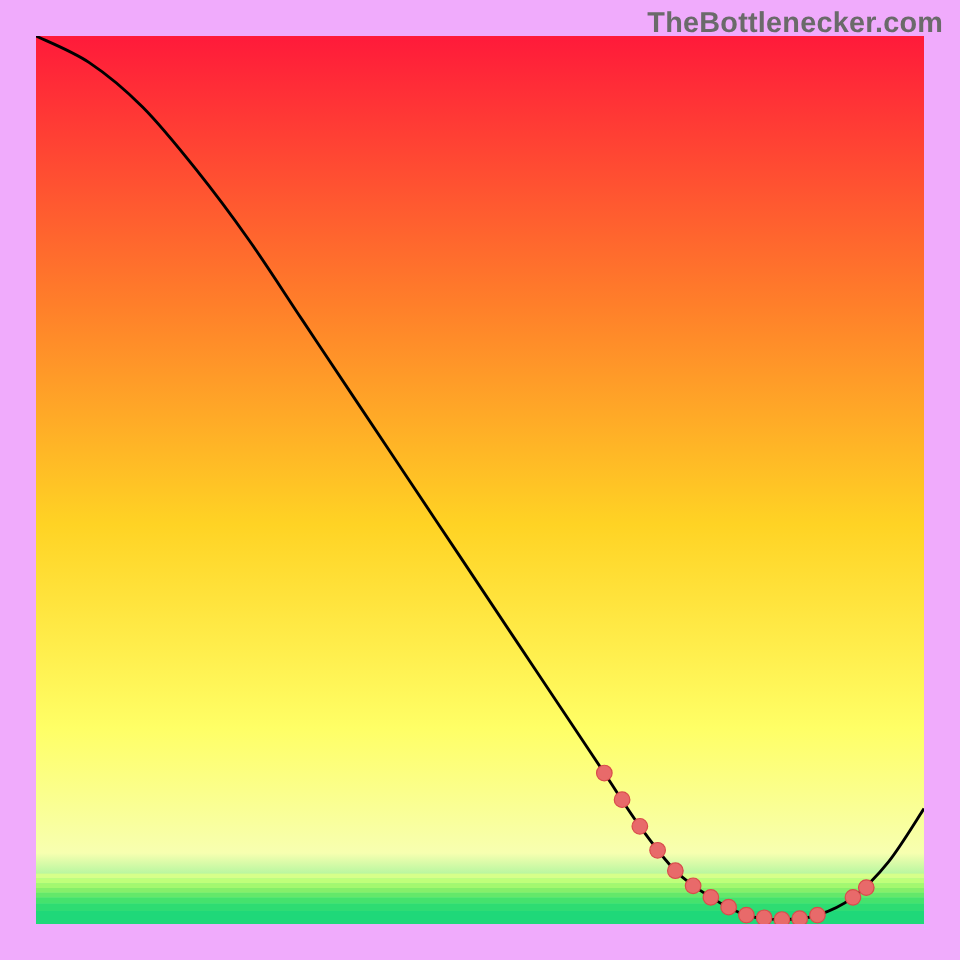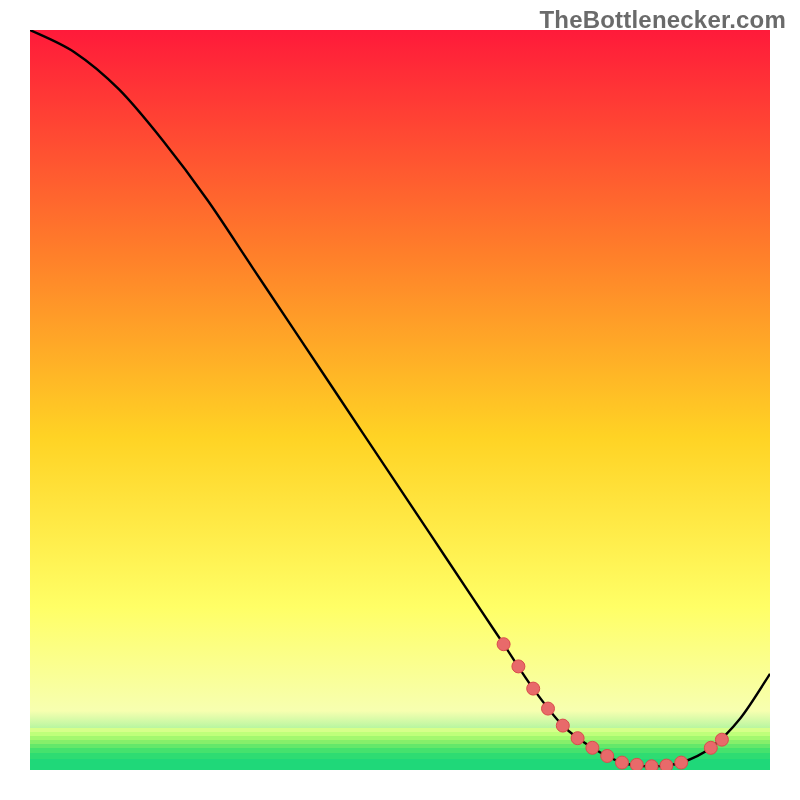--- a/index.html
+++ b/index.html
@@ -8,21 +8,21 @@
     width: 800px;
     height: 800px;
     background: #000;
     overflow: hidden;
     font-family: Arial, Helvetica, sans-serif;
   }
   .stage {
     position: relative;
     width: 800px;
     height: 800px;
-    background: #ffffff;
+    background: #f0abfc;
   }
   .plot {
     position: absolute;
     left: 30px;
     top: 30px;
     width: 740px;
     height: 740px;
   }
   .watermark {
     position: absolute;

